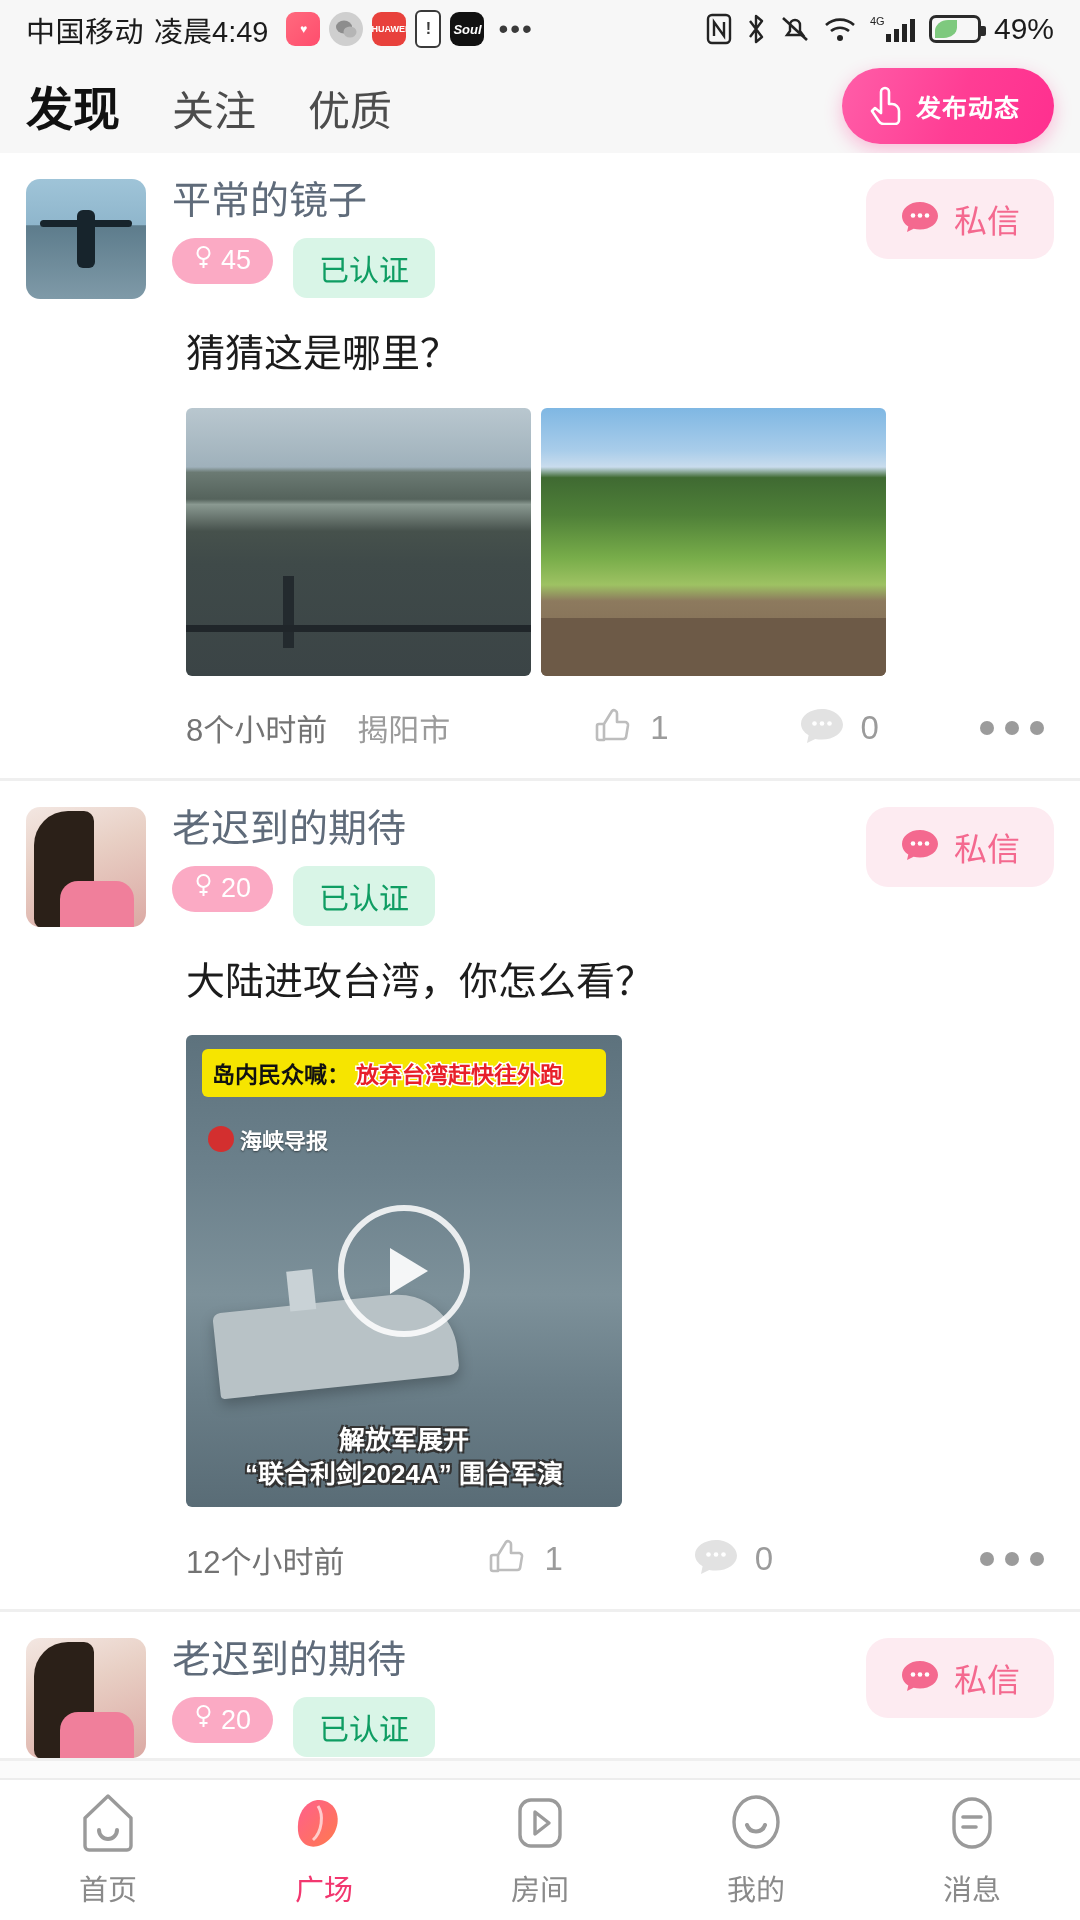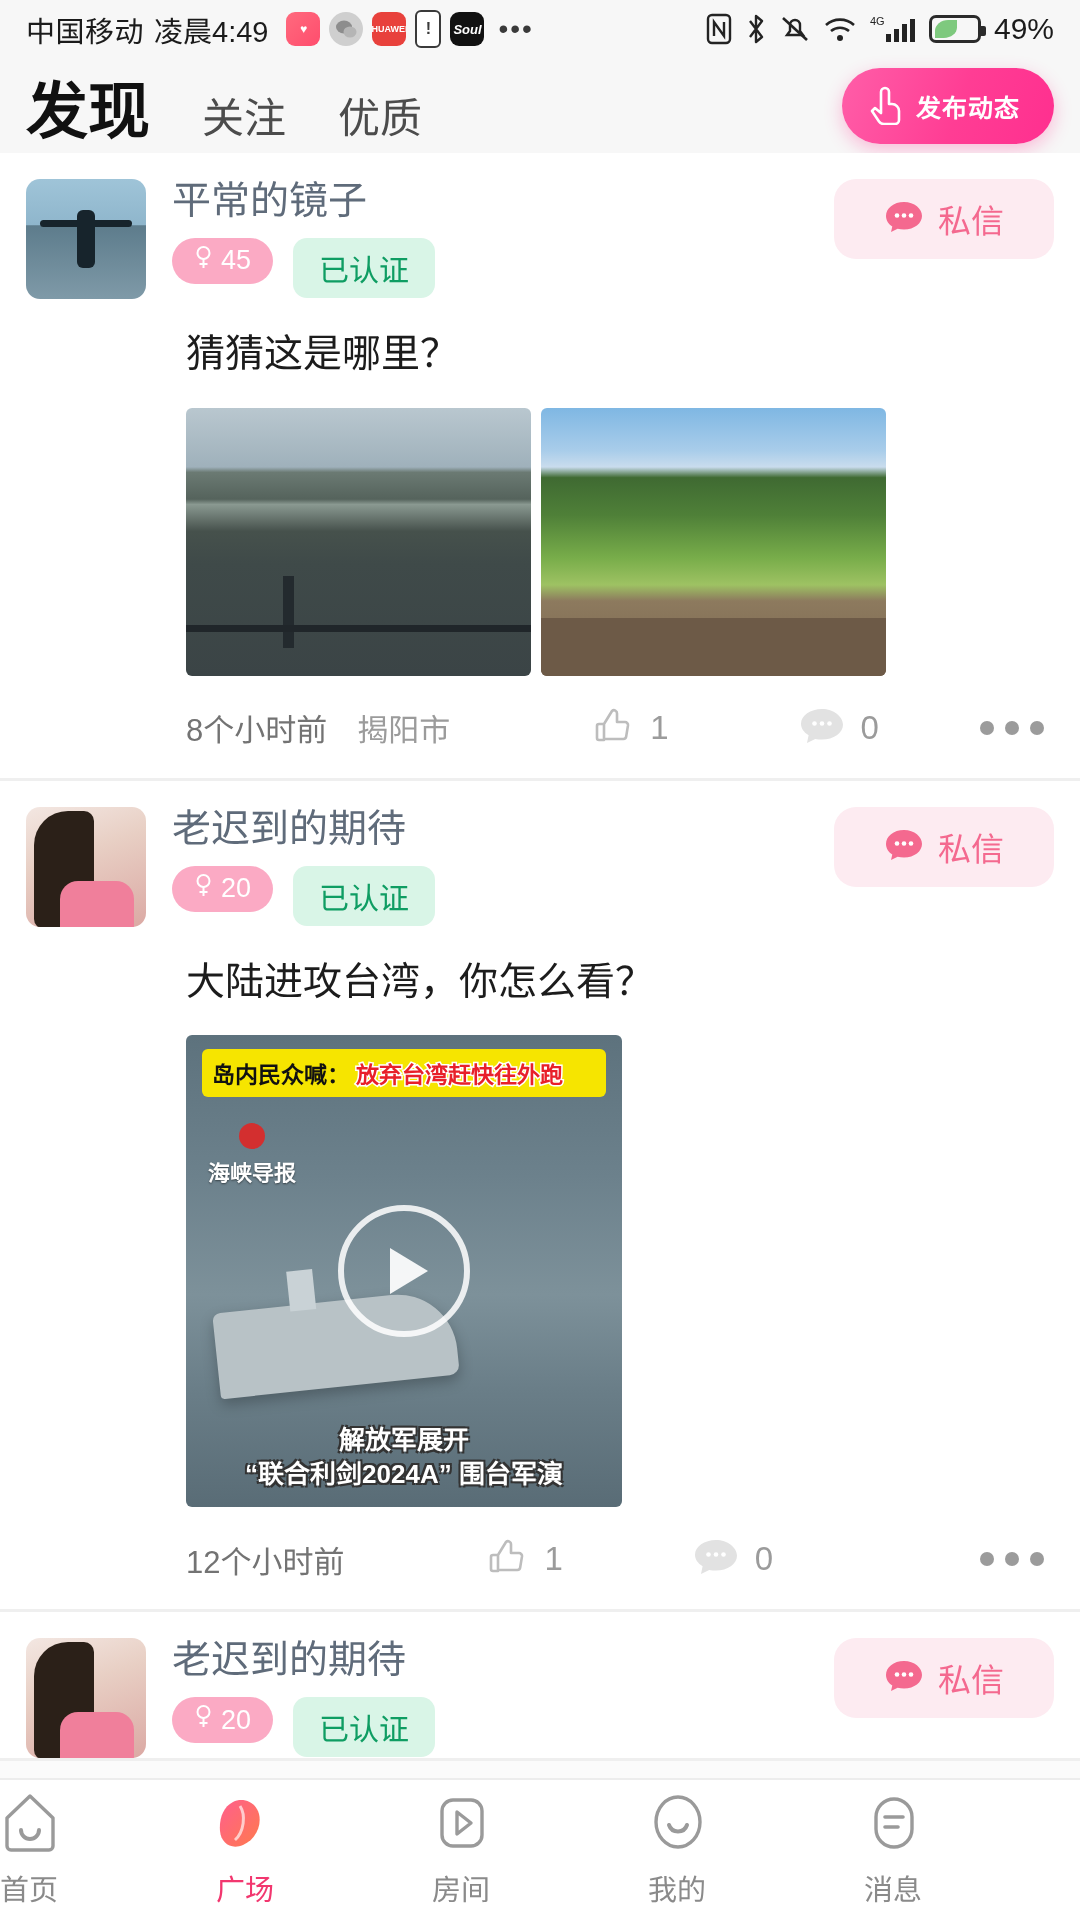--- a/index.html
+++ b/index.html
@@ -36,21 +36,21 @@
   .batt-leaf{width:22px;height:18px;background:#7ec97e;border-radius:60% 0 60% 0;}
   .sb-pct{font-size:30px;color:#1b1b1b;}
 
   
   .topbar{
     height:95px;background:#f7f7f7;display:flex;align-items:center;padding:0 26px;
     box-sizing:border-box;position:relative;
   }
   .tabs{display:flex;align-items:baseline;gap:52px;}
   .tab{font-size:42px;color:#4c4c4c;white-space:nowrap;}
-  .tab.active{font-size:62px;font-weight:bold;color:#111;}
+  .tab.active{font-size:47px;font-weight:bold;color:#111;}
   .publish-btn{
     margin-left:auto;display:flex;align-items:center;gap:12px;
     background:linear-gradient(110deg,#ff5ea8,#ff3d94 55%,#ff2f8f);
     border-radius:46px;padding:15px 34px 15px 26px;color:#fff;
     box-shadow:0 6px 18px rgba(255,61,148,.32);
   }
   .publish-label{font-size:25px;font-weight:bold;letter-spacing:1px;white-space:nowrap;}
 
   
   .feed{position:absolute;top:153px;left:0;right:0;bottom:140px;background:#fbfbfb;overflow:hidden;}
@@ -70,42 +70,42 @@
   .badges{display:flex;align-items:flex-start;gap:20px;margin-top:14px;}
   .badge-gender{
     display:flex;align-items:center;gap:8px;background:#fbaac4;color:#fff;
     border-radius:28px;padding:7px 22px;font-size:27px;
   }
   .badge-verified{
     background:#d9f5e7;color:#0f9d63;border-radius:14px;padding:8px 26px;font-size:30px;white-space:nowrap;
   }
   .pm-btn{
     margin-left:auto;flex:0 0 auto;display:flex;align-items:center;gap:14px;
-    background:#fdebf1;border-radius:22px;padding:16px 50px;
+    background:#fdebf1;border-radius:22px;padding:16px 34px;
   }
   .pm-label{font-size:33px;color:#f4698f;white-space:nowrap;}
   .post-text{font-size:39px;color:#1c1c1c;margin:30px 0 0 160px;line-height:1.3;}
 
   .media-row{display:flex;gap:10px;margin:28px 0 0 160px;}
   .photo{width:345px;height:268px;border-radius:6px;overflow:hidden;position:relative;}
   .ph1{background:
     linear-gradient(#b9c7cf 0%,#9fb1bb 22%,#6b7a73 24%,#55635c 34%,#8a9991 36%,#46514c 46%,#3f4a49 58%,#3b4446 100%);}
   .ph1:after{content:"";position:absolute;left:0;right:0;bottom:44px;height:7px;background:#20262a;}
   .ph1:before{content:"";position:absolute;left:28%;bottom:28px;width:11px;height:72px;background:#232a2e;}
   .ph2{background:
     linear-gradient(#7fb7e3 0%,#a9cdea 16%,#c9dced 22%,#3f6a32 26%,#4f8038 40%,#78ad4a 56%,#9ec263 66%,#8d7a5e 72%,#7a6650 100%);}
   .ph2:after{content:"";position:absolute;left:0;right:0;bottom:0;height:58px;background:#6d5a47;}
 
   .video{width:436px;height:472px;margin:28px 0 0 160px;border-radius:6px;position:relative;overflow:hidden;
          background:linear-gradient(#5d727d 0%,#6c818c 30%,#7d919a 55%,#6a7e88 75%,#596c76 100%);}
   .v-banner{position:absolute;left:16px;top:14px;right:16px;background:#f6e500;border-radius:6px;
             padding:7px 10px;display:flex;align-items:center;gap:6px;white-space:nowrap;overflow:hidden;}
   .v-banner-a{font-size:23px;font-weight:bold;color:#111;}
   .v-banner-b{font-size:23px;font-weight:bold;color:#e8202a;-webkit-text-stroke:3px #fff;paint-order:stroke fill;}
-  .v-mark{position:absolute;left:22px;top:88px;display:flex;align-items:center;gap:6px;flex-direction:column;}
+  .v-mark{position:absolute;left:22px;top:88px;display:flex;align-items:center;gap:6px;}
   .v-mark-dot{width:26px;height:26px;border-radius:50%;background:#d32f2f;}
   .v-mark-txt{font-size:22px;font-weight:bold;color:#fff;text-shadow:0 1px 2px rgba(0,0,0,.5);}
   .v-ship{position:absolute;left:30px;bottom:120px;width:240px;height:86px;background:#b8c2c6;
           border-radius:8px 60px 10px 4px;transform:rotate(-6deg);box-shadow:0 6px 14px rgba(0,0,0,.25);}
   .v-ship:before{content:"";position:absolute;left:78px;top:-34px;width:26px;height:40px;background:#c9d2d6;}
   .v-play{position:absolute;left:50%;top:50%;transform:translate(-50%,-50%);width:120px;height:120px;
           border:6px solid rgba(255,255,255,.85);border-radius:50%;display:flex;align-items:center;justify-content:center;}
   .v-play i{display:block;width:0;height:0;border-left:38px solid rgba(255,255,255,.92);
             border-top:23px solid transparent;border-bottom:23px solid transparent;margin-left:10px;}
   .v-cap{position:absolute;left:0;right:0;bottom:16px;text-align:center;font-size:26px;font-weight:bold;
@@ -119,21 +119,21 @@
   .meta-cmt{margin-left:130px;}
   .meta-num{font-size:33px;color:#9b9b9b;}
   .meta-more{margin-left:auto;display:flex;gap:11px;align-items:center;padding-right:10px;}
   .meta-more span{width:14px;height:14px;border-radius:50%;background:#9b9b9b;}
 
   
   .bottomnav{
     position:absolute;left:0;right:0;bottom:0;height:140px;background:#fff;
     display:flex;align-items:center;border-top:2px solid #ededed;
   }
-  .nav-item{flex:1 1 0;display:flex;flex-direction:column;align-items:flex-start;gap:8px;font-family:Liberation Serif, serif;}
+  .nav-item{flex:1 1 0;display:flex;flex-direction:column;align-items:center;gap:8px;font-family:Liberation Serif, serif;}
   .nav-label{font-size:29px;color:#8a8a8a;}
   .nav-item.active .nav-label{color:#f2376f;}
 </style>
 </head>
 <body>
 
 <div class="phone">
 
   <div class="statusbar">
     <div class="sb-left">

